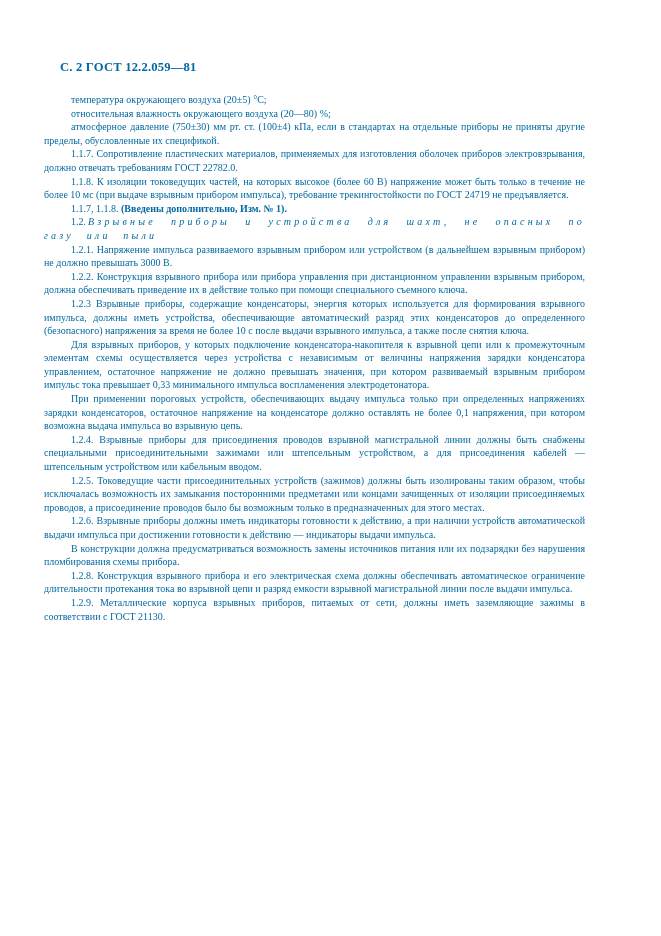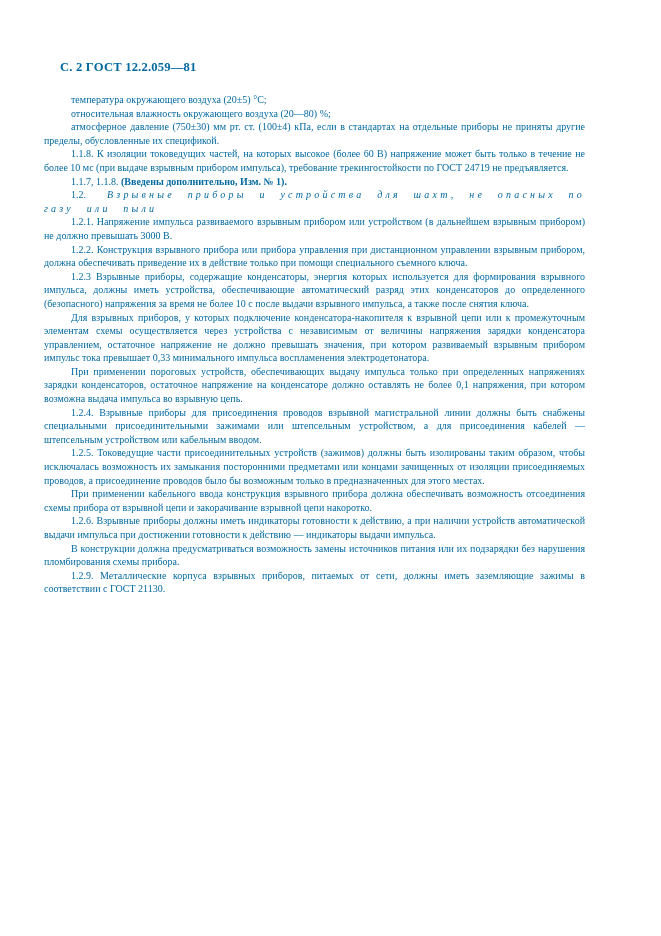--- a/index.html
+++ b/index.html
@@ -31,51 +31,52 @@
     font-size: 10px;
     line-height: 13.6px;
     text-align: justify;
   }
   .content p {
     margin: 0;
     padding: 0;
     text-indent: 27px;
   }
   .amendment-bold { font-weight: bold; }
-  .section-heading .section-num { margin-right: 21px; }
+  .section-heading .section-num { margin-right: 2px; }
   .section-heading .spaced {
     letter-spacing: 3.2px;
     word-spacing: 7px;
     font-style: italic;
   }
 </style>
 </head>
 <body>
 
 <div class="page">
 
   <div class="running-title">С. 2 ГОСТ 12.2.059—81</div>
 
   <div class="content">
 
     <p>температура окружающего воздуха (20±5) °С;</p>
     <p>относительная влажность окружающего воздуха (20—80) %;</p>
     <p>атмосферное давление (750±30) мм рт. ст. (100±4) кПа, если в стандартах на отдельные приборы не приняты другие пределы, обусловленные их спецификой.</p>
+    <p>1.1.7. Сопротивление пластических материалов, применяемых для изготовления оболочек приборов электровзрывания, должно отвечать требованиям ГОСТ 22782.0.</p>
     <p>1.1.8. К изоляции токоведущих частей, на которых высокое (более 60 В) напряжение может быть только в течение не более 10 мс (при выдаче взрывным прибором импульса), требование трекингостойкости по ГОСТ 24719 не предъявляется.</p>
 
     <p><span>1.1.7, 1.1.8. </span><span class="amendment-bold">(Введены дополнительно, Изм. № 1).</span></p>
 
     <p class="section-heading"><span class="section-num">1.2.</span><span class="spaced">Взрывные приборы и устройства для шахт, не опасных по газу или пыли</span></p>
 
     <p>1.2.1. Напряжение импульса развиваемого взрывным прибором или устройством (в дальнейшем взрывным прибором) не должно превышать 3000 В.</p>
     <p>1.2.2. Конструкция взрывного прибора или прибора управления при дистанционном управлении взрывным прибором, должна обеспечивать приведение их в действие только при помощи специального съемного ключа.</p>
     <p>1.2.3 Взрывные приборы, содержащие конденсаторы, энергия которых используется для формирования взрывного импульса, должны иметь устройства, обеспечивающие автоматический разряд этих конденсаторов до определенного (безопасного) напряжения за время не более 10 с после выдачи взрывного импульса, а также после снятия ключа.</p>
     <p>Для взрывных приборов, у которых подключение конденсатора-накопителя к взрывной цепи или к промежуточным элементам схемы осуществляется через устройства с независимым от величины напряжения зарядки конденсатора управлением, остаточное напряжение не должно превышать значения, при котором развиваемый взрывным прибором импульс тока превышает 0,33 минимального импульса воспламенения электродетонатора.</p>
     <p>При применении пороговых устройств, обеспечивающих выдачу импульса только при определенных напряжениях зарядки конденсаторов, остаточное напряжение на конденсаторе должно оставлять не более 0,1 напряжения, при котором возможна выдача импульса во взрывную цепь.</p>
     <p>1.2.4. Взрывные приборы для присоединения проводов взрывной магистральной линии должны быть снабжены специальными присоединительными зажимами или штепсельным устройством, а для присоединения кабелей — штепсельным устройством или кабельным вводом.</p>
     <p>1.2.5. Токоведущие части присоединительных устройств (зажимов) должны быть изолированы таким образом, чтобы исключалась возможность их замыкания посторонними предметами или концами зачищенных от изоляции присоединяемых проводов, а присоединение проводов было бы возможным только в предназначенных для этого местах.</p>
-    <p>При применении кабельного ввода конструкция взрывного прибора должна обеспечивать возможность отсоединения схемы прибора от взрывной цепи и закорачивание взрывной цепи накоротко.</p>
     <p>1.2.6. Взрывные приборы должны иметь индикаторы готовности к действию, а при наличии устройств автоматической выдачи импульса при достижении готовности к действию — индикаторы выдачи импульса.</p>
     <p>В конструкции должна предусматриваться возможность замены источников питания или их подзарядки без нарушения пломбирования схемы прибора.</p>
+    <p>1.2.8. Конструкция взрывного прибора и его электрическая схема должны обеспечивать автоматическое ограничение длительности протекания тока во взрывной цепи и разряд емкости взрывной магистральной линии после выдачи импульса.</p>
     <p>1.2.9. Металлические корпуса взрывных приборов, питаемых от сети, должны иметь заземляющие зажимы в соответствии с ГОСТ 21130.</p>
 
   </div>
 </div>
 
 </body></html>

